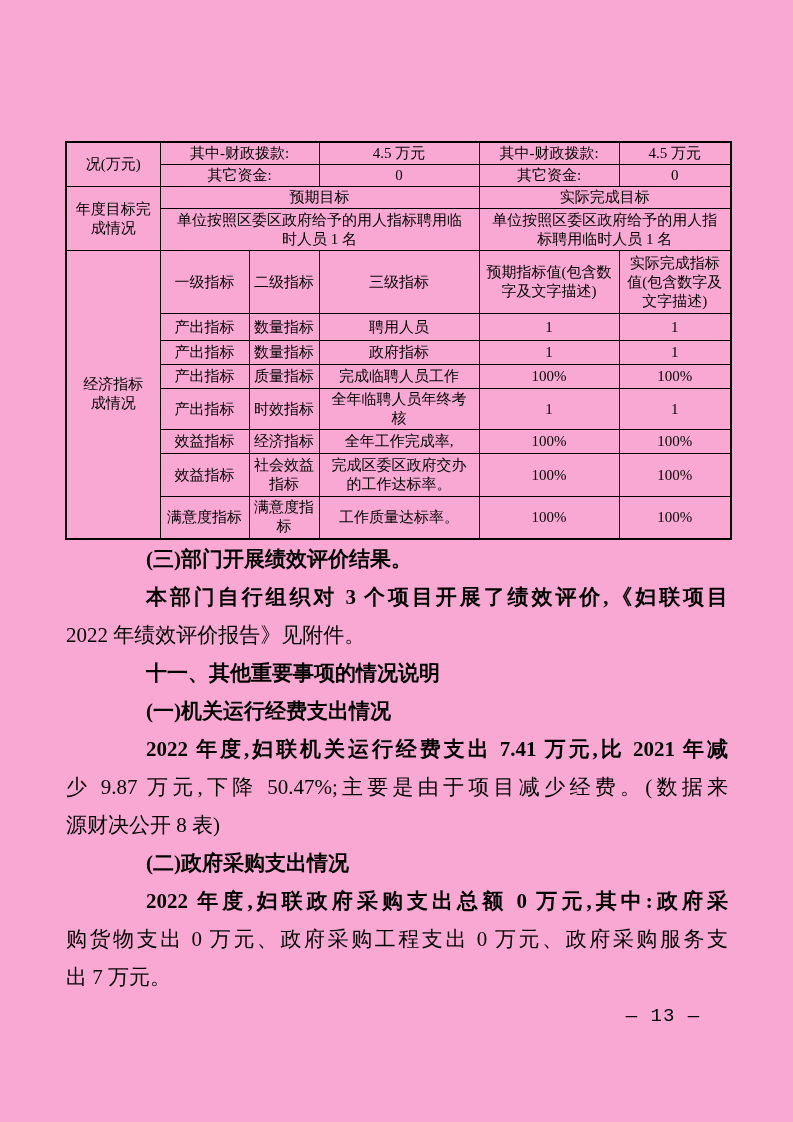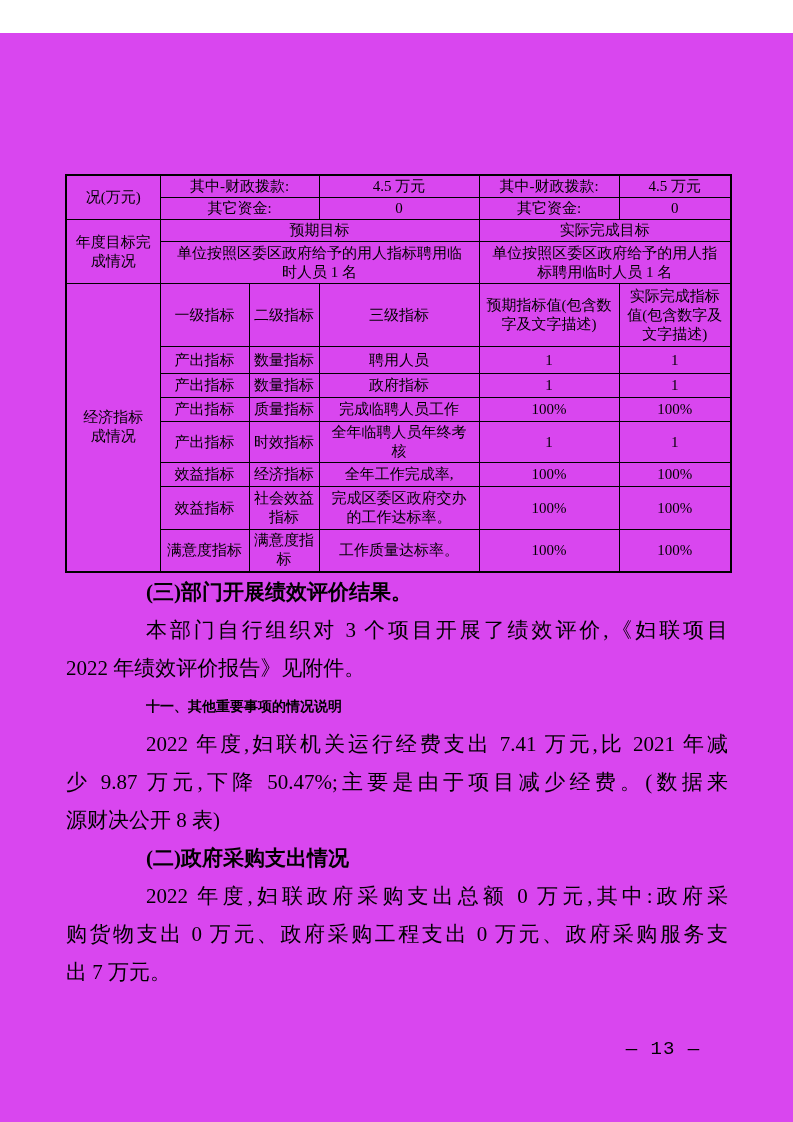--- a/index.html
+++ b/index.html
@@ -2,21 +2,21 @@
 <html><head>
 <meta charset="utf-8">
 <style>
   * { margin:0; padding:0; box-sizing:border-box; }
   html,body { background:#ffffff; }
   body {
     width:793px; height:1122px; position:relative;
     font-family:"Liberation Serif","DejaVu Serif",serif;
     color:#000;
   }
-  .page { position:absolute; inset:0; background:#d946ef;margin-top:33px; }
+  .page { position:absolute; inset:0; background:#f9a8d4; }
 
   
   table.doc-table {
     position:absolute; left:65px; top:141px; width:665px;
     border-collapse:collapse; table-layout:fixed;
     font-size:15px; line-height:19px;
     border:2px solid #000;
   }
   table.doc-table td {
     border:1px solid #000;
@@ -26,24 +26,24 @@
   }
   td.tl { text-align:left; }
   td.top { vertical-align:top; padding-top:3px; }
   tr.h22 { height:22px; } tr.h21 { height:21px; } tr.h42 { height:42px; }
   tr.h63 { height:63px; } tr.h27 { height:27px; } tr.h24 { height:24px; }
   tr.h40 { height:40px; } tr.h43 { height:43px; }
 
   
   .text-block { position:absolute; left:66px; top:540px; width:662px; font-size:21px; }
   .tline { height:38px; line-height:38px; overflow:visible; }
-  .first { margin-left:80px; }
+  .first { margin-left:80px;font-weight:bold; }
   .just  { text-align:justify; text-align-last:justify; }
   .hd-kai { font-weight:bold; font-family:"Liberation Serif","DejaVu Serif",serif; }
-  .hd-hei { font-weight:bold; font-family:Liberation Sans, sans-serif; font-size:14px; }
+  .hd-hei { font-weight:bold; font-family:Liberation Sans, sans-serif; font-size:21px; }
 
   
   .page-num {
     position:absolute; left:618px; top:1002px; width:90px;
     font-size:19px; text-align:center; line-height:28px;
     letter-spacing:1px;
     font-family:Liberation Mono, monospace;
   }
 </style>
 </head>
@@ -152,20 +152,21 @@
         <td>100%</td>
       </tr>
     </tbody>
   </table>
 
   <div class="text-block">
     <div class="tline hd-kai first">(三)部门开展绩效评价结果。</div>
     <div class="tline first just">本部门自行组织对 3 个项目开展了绩效评价,《妇联项目</div>
     <div class="tline">2022 年绩效评价报告》见附件。</div>
     <div class="tline hd-hei first">十一、其他重要事项的情况说明</div>
+    <div class="tline hd-kai first">(一)机关运行经费支出情况</div>
     <div class="tline first just">2022 年度,妇联机关运行经费支出 7.41 万元,比 2021 年减</div>
     <div class="tline just">少 9.87 万元,下降 50.47%;主要是由于项目减少经费。(数据来</div>
     <div class="tline">源财决公开 8 表)</div>
     <div class="tline hd-kai first">(二)政府采购支出情况</div>
     <div class="tline first just">2022 年度,妇联政府采购支出总额 0 万元,其中:政府采</div>
     <div class="tline just">购货物支出 0 万元、政府采购工程支出 0 万元、政府采购服务支</div>
     <div class="tline">出 7 万元。</div>
   </div>
 
   <div class="page-num">— 13 —</div>

